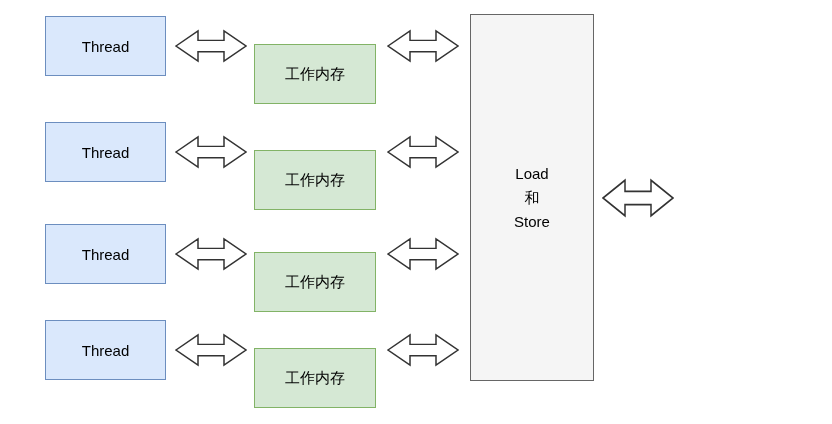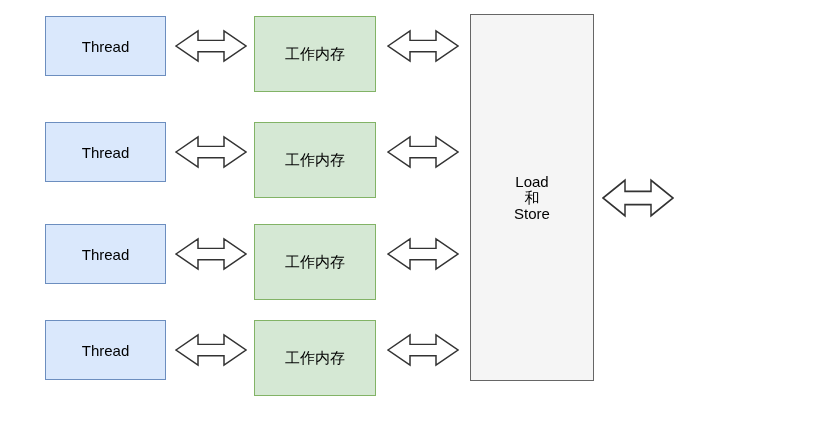--- a/index.html
+++ b/index.html
@@ -29,38 +29,39 @@
     left: 45px;
     width: 121px;
     height: 60px;
     background: var(--thread-fill, #dae8fc);
     border: 1px solid var(--thread-stroke, #6c8ebf);
     text-align: center;
   }
   .wm-box {
     left: 254px;
     width: 122px;
-    height: 76px;
+    height: 60px;
     background: var(--wm-fill, #d5e8d4);
     border: 1px solid var(--wm-stroke, #82b366);
+    margin-top: 28px;
   }
   .row-0 { top: 16px; }
   .row-1 { top: 122px; }
   .row-2 { top: 224px; }
   .row-3 { top: 320px; }
 
   .loadstore-box {
     left: 470px;
     top: 14px;
     width: 124px;
     height: 367px;
     background: var(--loadstore-fill, #f5f5f5);
     border: 1px solid var(--loadstore-stroke, #666666);
     white-space: pre-line;
-    line-height: 16px;
+    line-height: 24px;
   }
   .main-memory {
     left: 687px;
     top: 78px;
     width: 120px;
     height: 240px;
     border-radius: 50%;
     background: var(--main-fill, #f8cecc);
     border: 1px solid var(--main-stroke, #b85450);
   }

